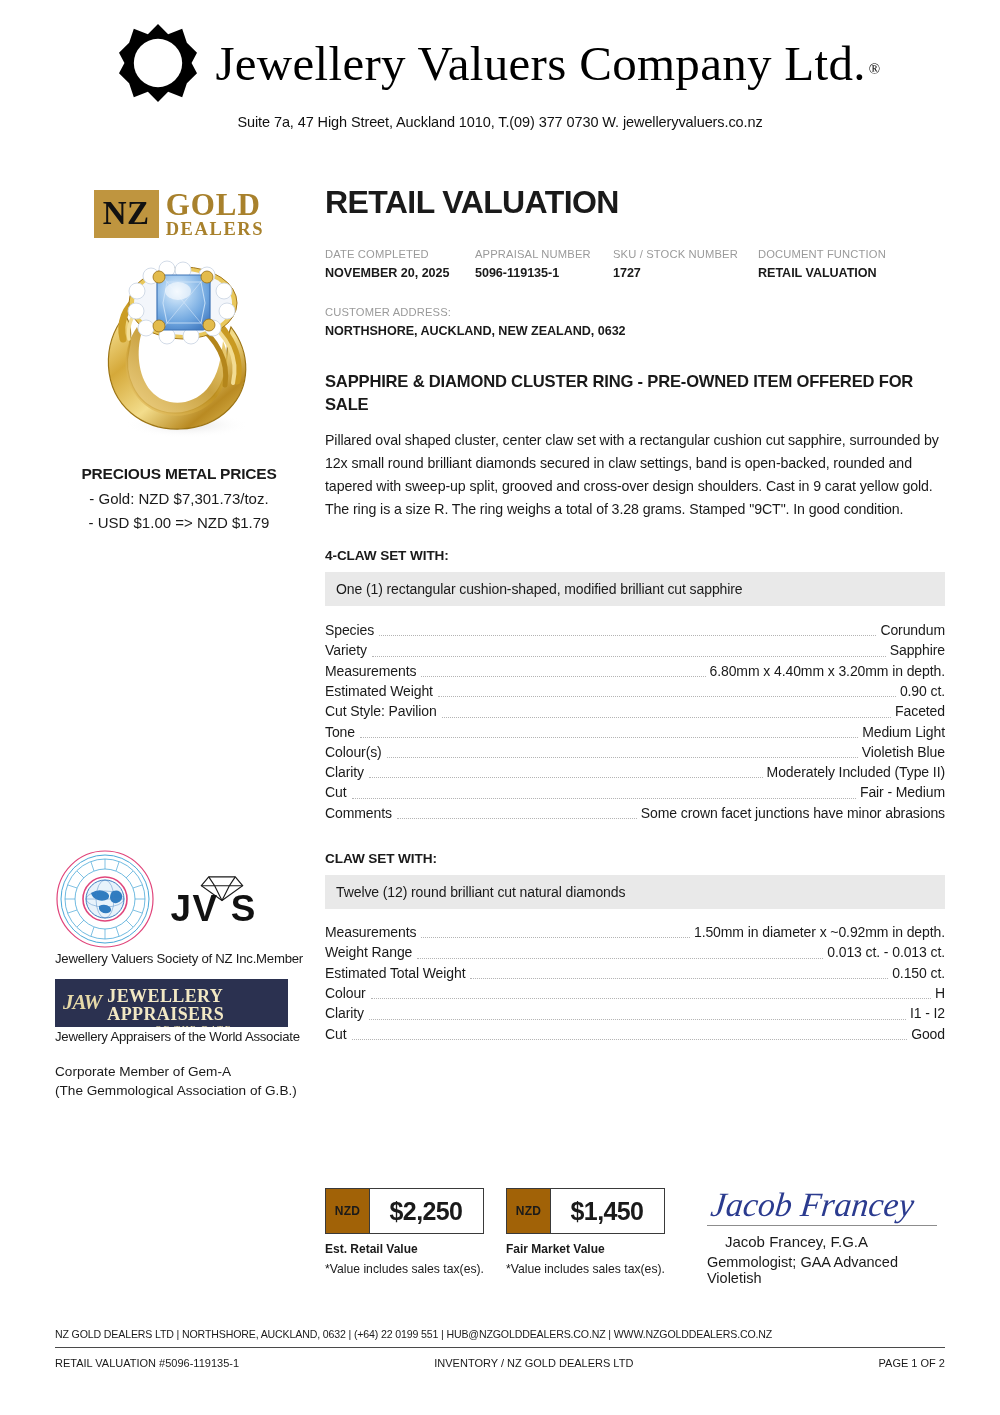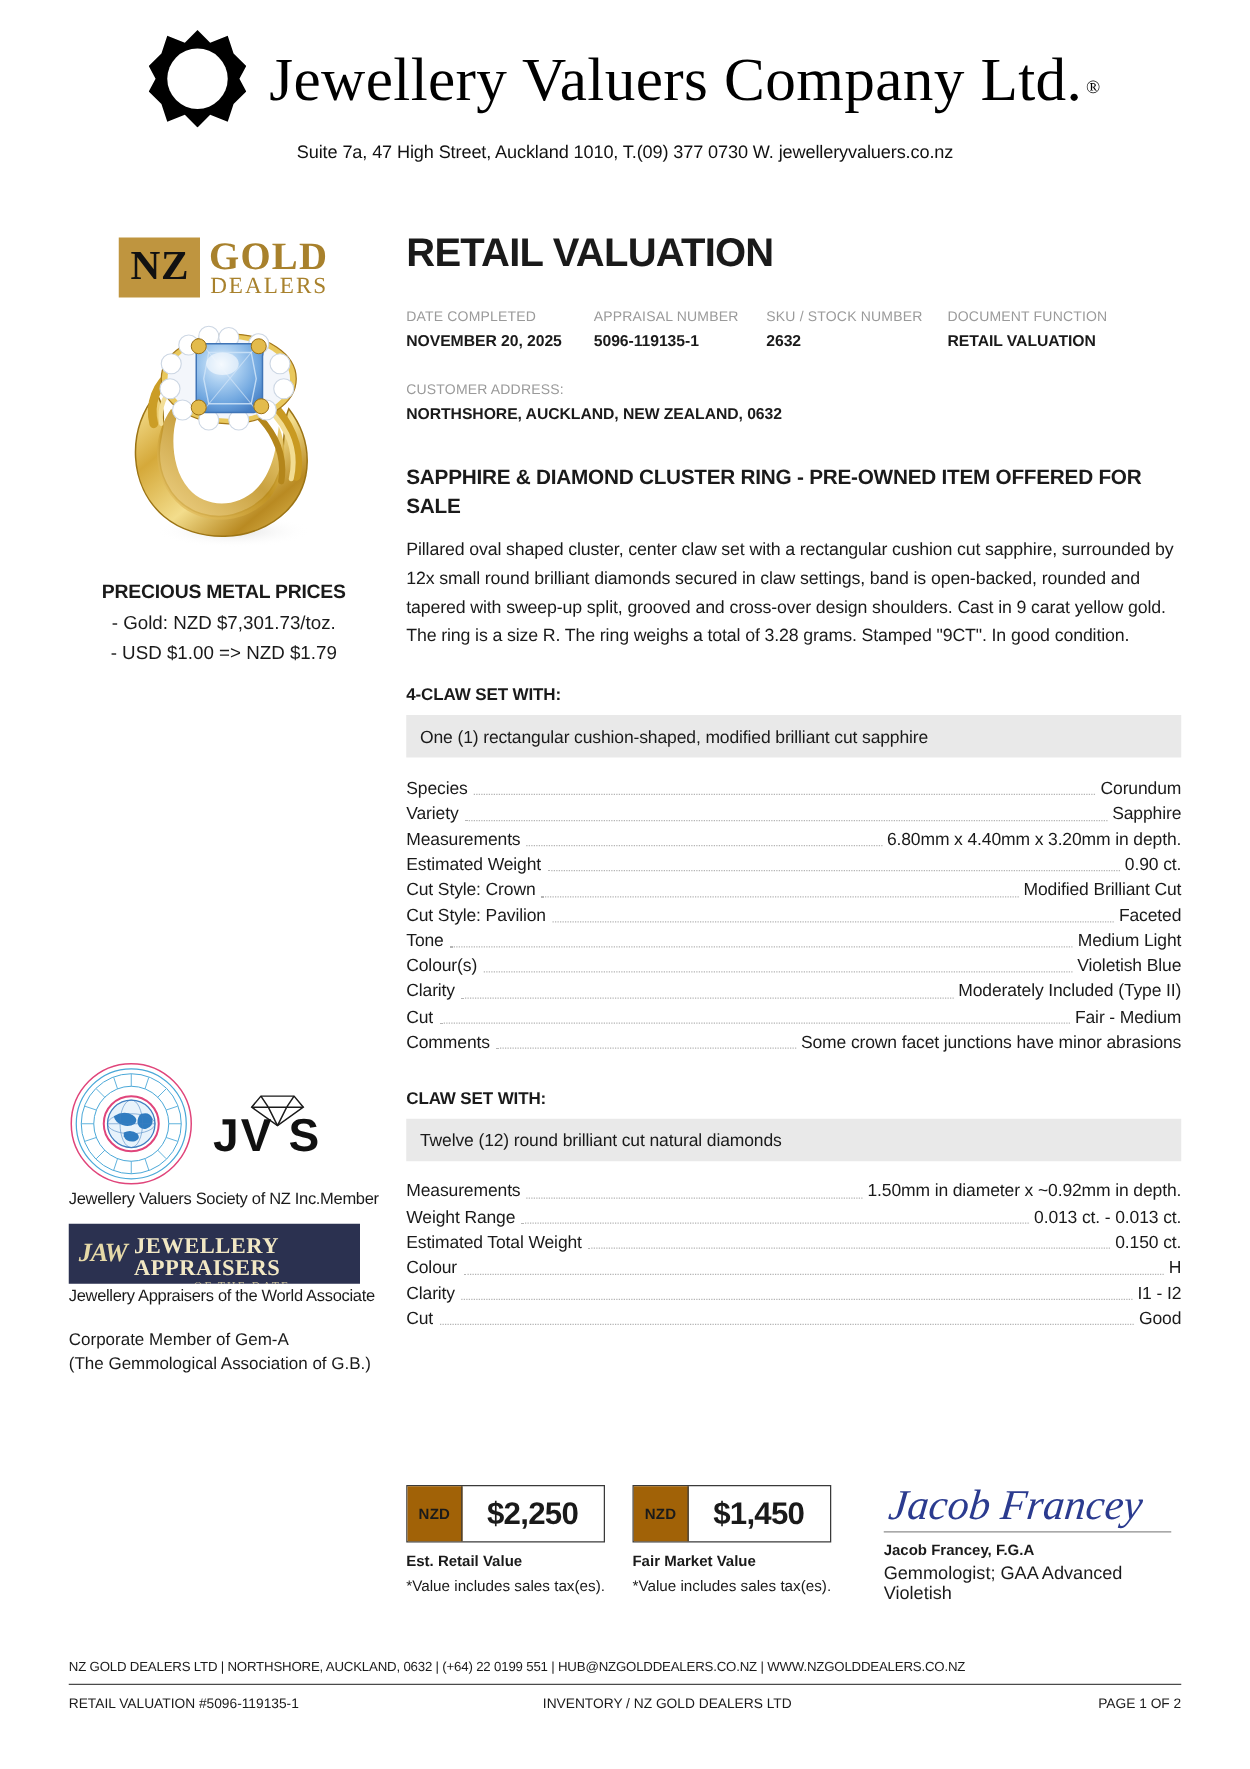--- a/index.html
+++ b/index.html
@@ -34,21 +34,21 @@
   
   .nzgd { display: flex; align-items: center; justify-content: center; gap: 7px; margin-top: 4px; }
   .nzgd-badge {
     background: #bf953f; color: #111;
     font-family: "Liberation Serif", serif; font-weight: 700;
     font-size: 33px; line-height: 1;
     padding: 7px 9px 8px 9px; letter-spacing: 0.5px;
   }
   .nzgd-words { font-family: "Liberation Serif", serif; color: #a8812c; line-height: 0.98; }
   .nzgd-gold { font-size: 31px; font-weight: 700; letter-spacing: 1px; display: block; }
-  .nzgd-dealers { font-size: 18.5px; font-weight: 400; letter-spacing: 1.6px; display: block; text-align: right; }
+  .nzgd-dealers { font-size: 18.5px; font-weight: 700; letter-spacing: 1.6px; display: block; text-align: right; }
 
   
   .ring-photo { width: 200px; height: 200px; margin: 10px auto 0 auto; display: block; }
 
   
   .metals { margin-top: 16px; text-align: center; }
   .metals-title { font-size: 15.5px; font-weight: 700; letter-spacing: -0.2px; }
   .metals-line { font-size: 15px; margin-top: 7px; }
 
   
@@ -131,21 +131,21 @@
   .vbox-lab { margin-top: 8px; font-size: 12px; font-weight: 700; }
   .vbox-note { margin-top: 6px; font-size: 12.2px; }
 
   .sig-block { margin-left: 20px; flex: 1; }
   .sig-name {
     font-family: "Liberation Serif", serif; font-style: italic;
     font-size: 34px; color: #2b3b8f; line-height: 1;
     padding-left: 4px; transform: skewX(-6deg); white-space: nowrap;
   }
   .sig-rule { border-bottom: 1.2px solid #8d8d8d; margin-top: 3px; width: 230px; }
-  .sig-who { margin-top: 7px; font-size: 12px; font-weight: 700; }
+  .sig-who { margin-top: 7px; font-size: 15px; font-weight: 400; margin-left: 18px; }
   .sig-role { margin-top: 4px; font-size: 14.5px; }
 
   
   .footer { position: absolute; left: 55px; right: 55px; bottom: 46px; }
   .foot-addr { font-size: 10.6px; letter-spacing: -0.15px; padding-bottom: 7px; }
   .foot-rule { border-top: 1.2px solid #4a4a4a; }
   .foot-row { display: flex; justify-content: space-between; padding-top: 9px; font-size: 11px; }
   .foot-mid { margin-left: -50px; }
 </style>
 </head>
@@ -330,21 +330,21 @@
         <div class="meta-cell m1">
           <div class="meta-lab">DATE COMPLETED</div>
           <div class="meta-val">NOVEMBER 20, 2025</div>
         </div>
         <div class="meta-cell m2">
           <div class="meta-lab">APPRAISAL NUMBER</div>
           <div class="meta-val">5096-119135-1</div>
         </div>
         <div class="meta-cell m3">
           <div class="meta-lab">SKU / STOCK NUMBER</div>
-          <div class="meta-val">2632</div>
+          <div class="meta-val">1727</div>
         </div>
         <div class="meta-cell">
           <div class="meta-lab">DOCUMENT FUNCTION</div>
           <div class="meta-val">RETAIL VALUATION</div>
         </div>
       </div>
 
       <div class="meta-grid2">
         <div>
           <div class="meta-lab">CUSTOMER ADDRESS:</div>
@@ -370,25 +370,20 @@
           </div>
         <div class="spec-row">
             <span class="spec-lab">Measurements</span>
             <span class="spec-dots"></span>
             <span class="spec-val">6.80mm x 4.40mm x 3.20mm in depth.</span>
           </div>
         <div class="spec-row">
             <span class="spec-lab">Estimated Weight</span>
             <span class="spec-dots"></span>
             <span class="spec-val">0.90 ct.</span>
-          </div>
-        <div class="spec-row">
-            <span class="spec-lab">Cut Style: Crown</span>
-            <span class="spec-dots"></span>
-            <span class="spec-val">Modified Brilliant Cut</span>
           </div>
         <div class="spec-row">
             <span class="spec-lab">Cut Style: Pavilion</span>
             <span class="spec-dots"></span>
             <span class="spec-val">Faceted</span>
           </div>
         <div class="spec-row">
             <span class="spec-lab">Tone</span>
             <span class="spec-dots"></span>
             <span class="spec-val">Medium Light</span>

